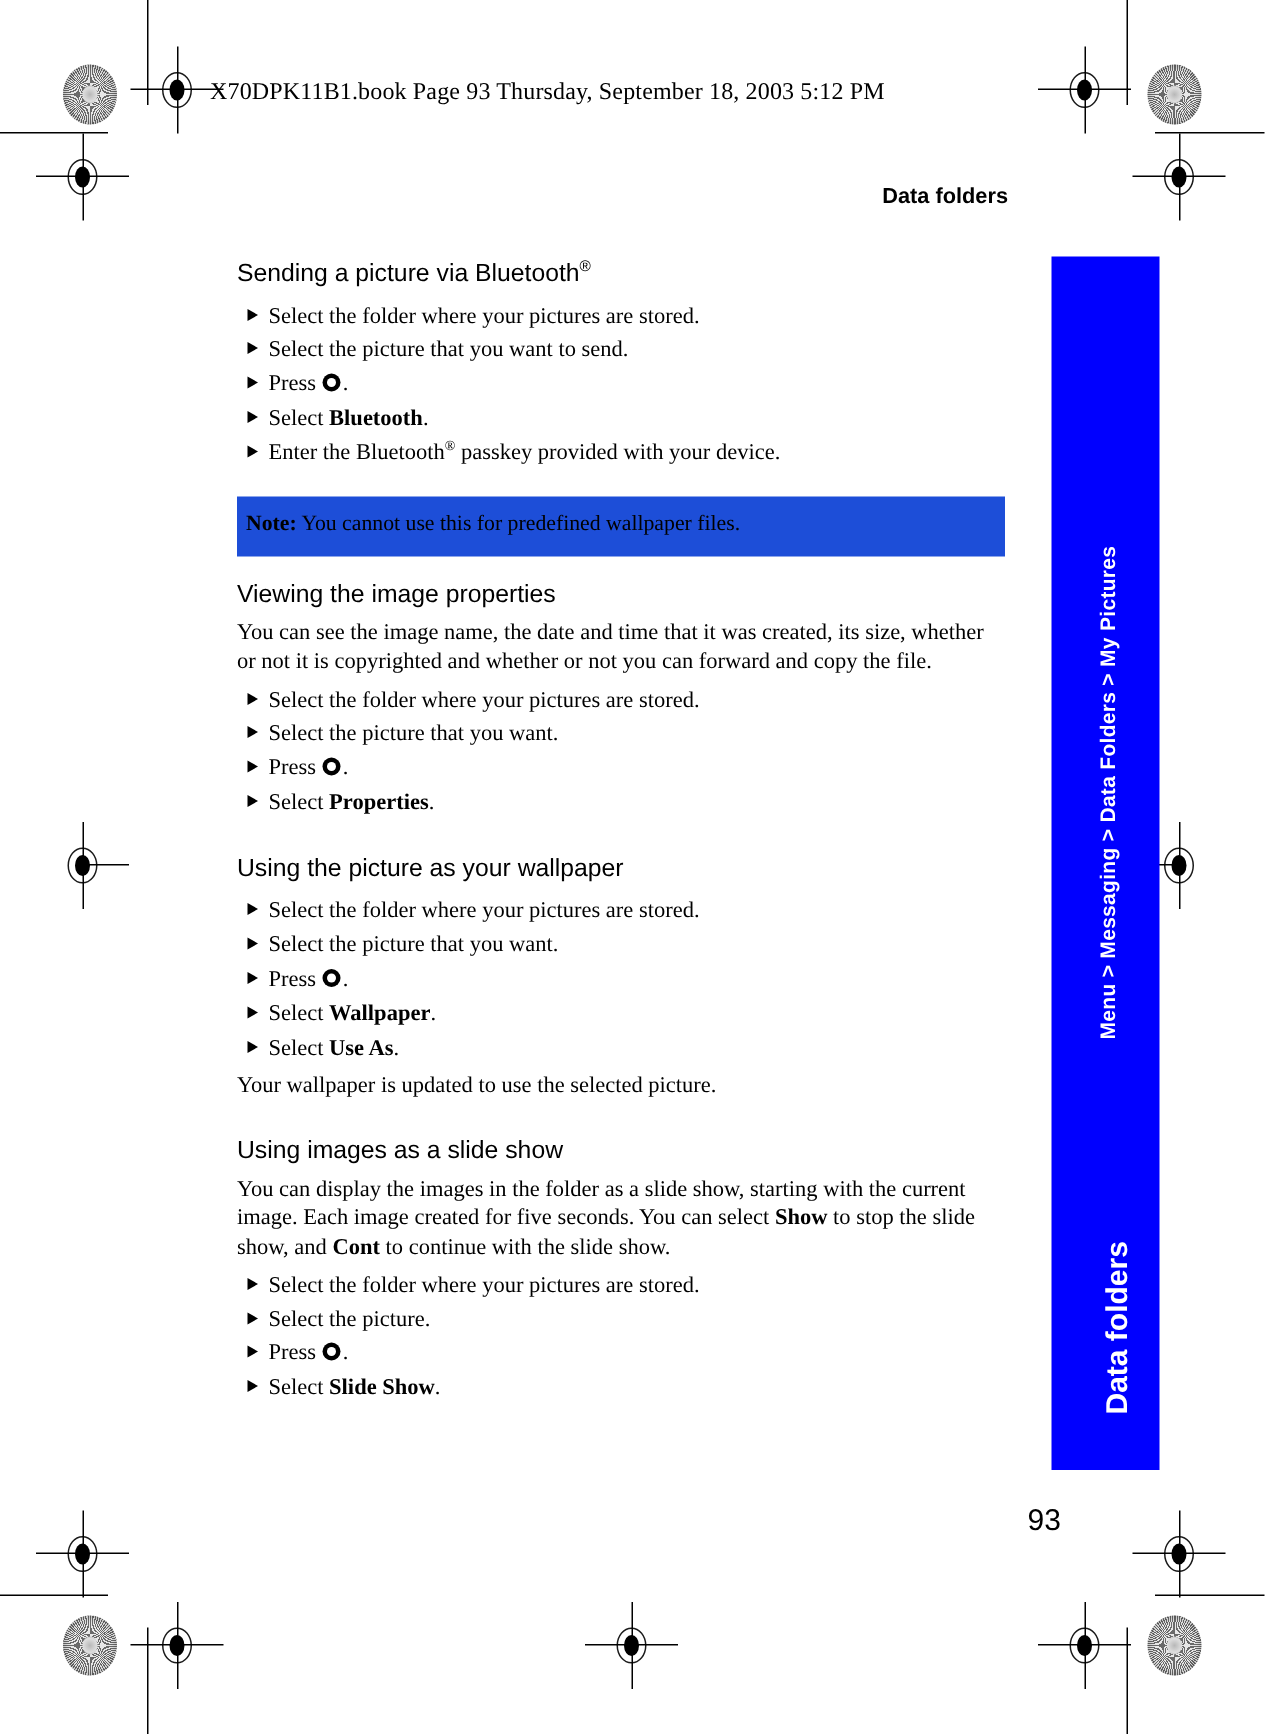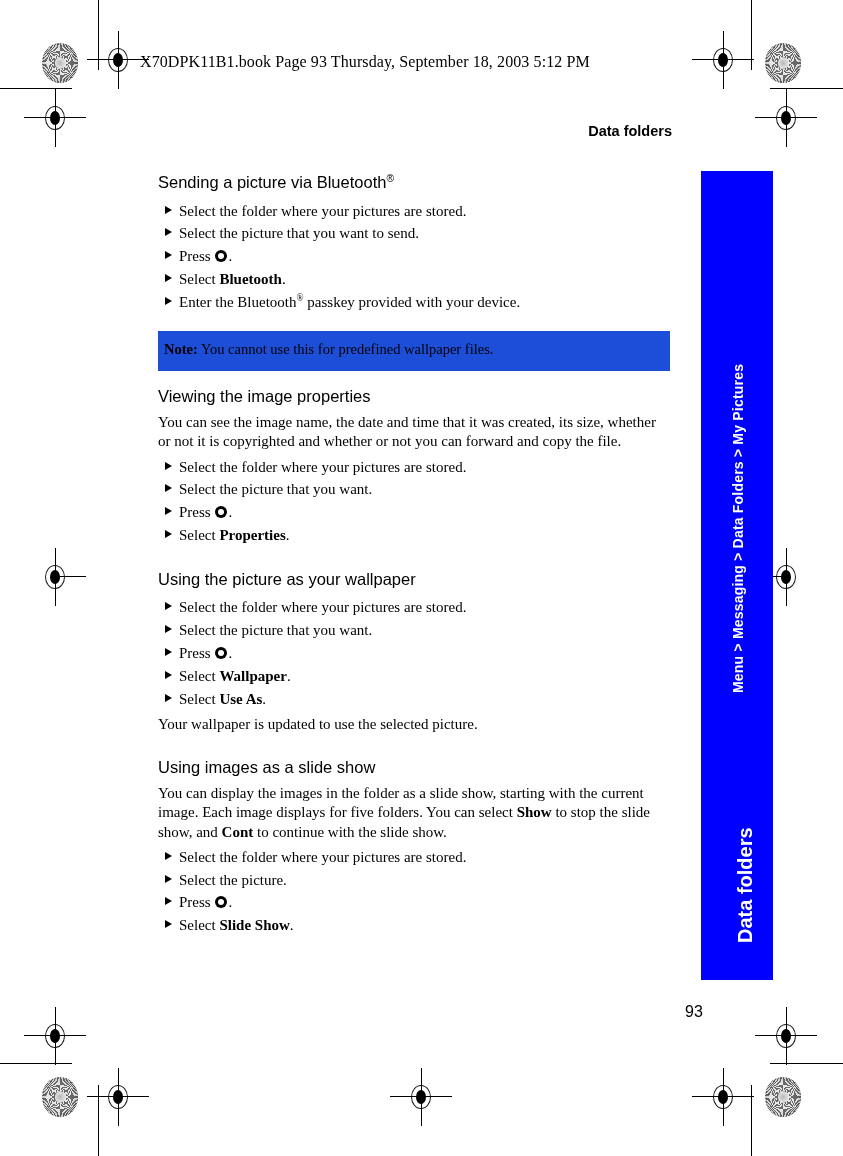--- a/index.html
+++ b/index.html
@@ -229,21 +229,21 @@
     top: 772px;
     font-size: 20px;
   }
 
   
   .folio {
     position: absolute;
     left: 685px;
     top: 1003px;
     font-family: "Liberation Sans", sans-serif;
-    font-size: 16px;
+    font-size: 20px;
   }
 </style>
 </head>
 <body>
 
 <div class="starburst" style="left:42px; top:43px;"></div>
 <div class="starburst" style="left:765px; top:43px;"></div>
 <div class="starburst" style="left:42px; top:1077px;"></div>
 <div class="starburst" style="left:765px; top:1077px;"></div>
 
@@ -353,21 +353,21 @@
   <ul class="steps">
     <li><span>Select the folder where your pictures are stored.</span></li>
     <li><span>Select the picture that you want.</span></li>
     <li><span>Press</span> <span class="keyicon"></span><span>.</span></li>
     <li><span>Select</span> <b>Wallpaper</b><span>.</span></li>
     <li><span>Select</span> <b>Use As</b><span>.</span></li>
   </ul>
   <p class="body" style="margin-top:5px;">Your wallpaper is updated to use the selected picture.</p>
 
   <h2 class="sec spaced">Using images as a slide show</h2>
-  <p class="body"><span>You can display the images in the folder as a slide show, starting with the current image. Each image displays for five folders. You can select </span><b>Show</b><span> to stop the slide show, and </span><b>Cont</b><span> to continue with the slide show.</span></p>
+  <p class="body"><span>You can display the images in the folder as a slide show, starting with the current image. Each image created for five seconds. You can select </span><b>Show</b><span> to stop the slide show, and </span><b>Cont</b><span> to continue with the slide show.</span></p>
   <ul class="steps">
     <li><span>Select the folder where your pictures are stored.</span></li>
     <li><span>Select the picture.</span></li>
     <li><span>Press</span> <span class="keyicon"></span><span>.</span></li>
     <li><span>Select</span> <b>Slide Show</b><span>.</span></li>
   </ul>
 </div>
 
 <div class="notebox">
   <div class="notetext"><b>Note:</b> <span>You cannot use this for predefined wallpaper files.</span></div>

